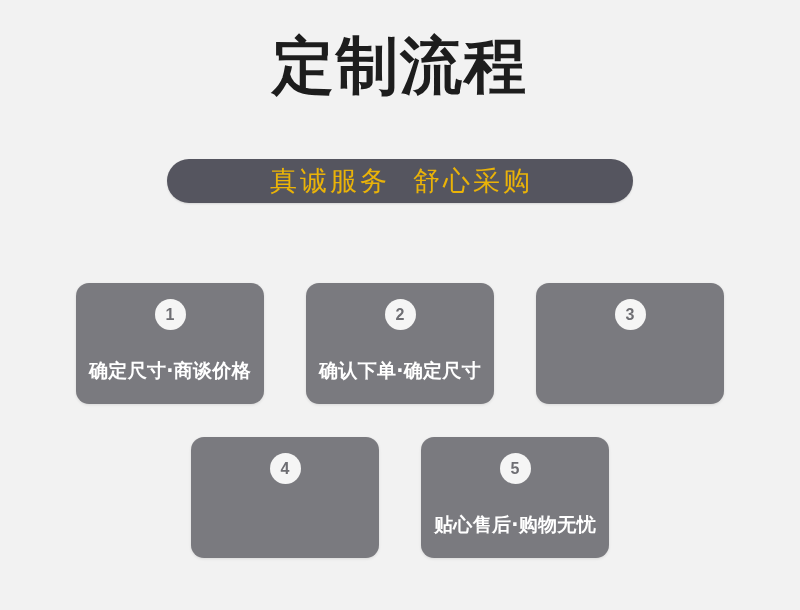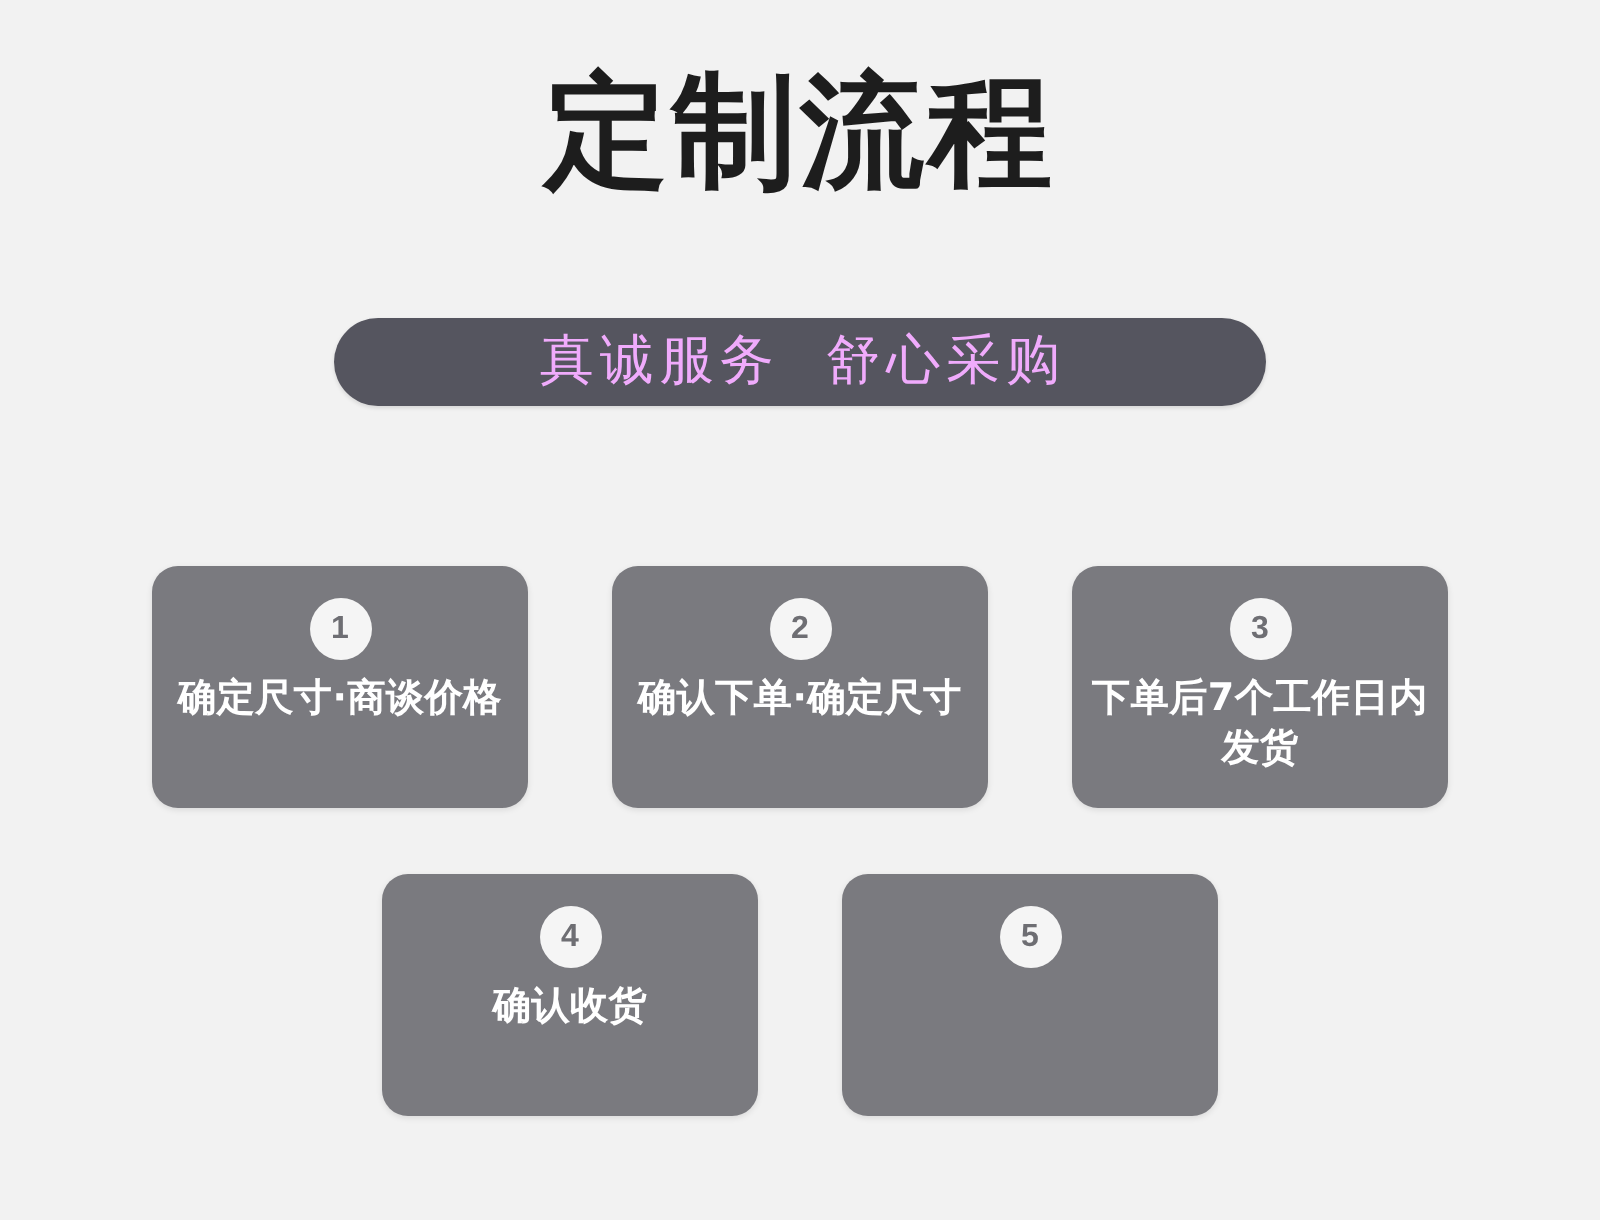--- a/index.html
+++ b/index.html
@@ -63,21 +63,21 @@
     height: 44px;
     background: #55555f;
     border-radius: 22px;
     display: flex;
     align-items: center;
     justify-content: center;
     box-shadow: 0 1px 2px rgba(0,0,0,0.12);
   }
 
   .slogan-text {
-    color: #f0abfc;
+    color: #eab308;
     font-size: 27px;
     line-height: 30px;
     font-weight: 400;
     letter-spacing: 3px;
     text-indent: 3px;
     white-space: pre;
     font-family: "DejaVu Sans", "Liberation Sans", sans-serif;
   }
 
   
@@ -118,21 +118,21 @@
     align-items: center;
     justify-content: center;
     color: #6e6e73;
     font-size: 16px;
     line-height: 16px;
     font-weight: 600;
     font-family: "Liberation Sans", sans-serif;
   }
 
   .card-text {
-    margin-top: 7px;
+    margin-top: 28px;
     width: 178px;
     text-align: center;
     color: #ffffff;
     font-size: 19px;
     line-height: 25px;
     font-weight: 700;
     letter-spacing: 0.3px;
     font-family: "DejaVu Sans", "Liberation Sans", sans-serif;
   }
 </style>
@@ -160,33 +160,32 @@
         <div class="card-text">确定尺寸·商谈价格</div>
       </div>
 
       <div class="card">
         <div class="card-badge">2</div>
         <div class="card-text">确认下单·确定尺寸</div>
       </div>
 
       <div class="card">
         <div class="card-badge">3</div>
-        <div class="card-text">下单后7个工作日内发货</div>
       </div>
 
     </div>
 
     <div class="row row-2">
 
       <div class="card">
         <div class="card-badge">4</div>
-        <div class="card-text">确认收货</div>
       </div>
 
       <div class="card">
         <div class="card-badge">5</div>
+        <div class="card-text">贴心售后·购物无忧</div>
       </div>
 
     </div>
 
   </div>
 
 </div>
 
 </body></html>

